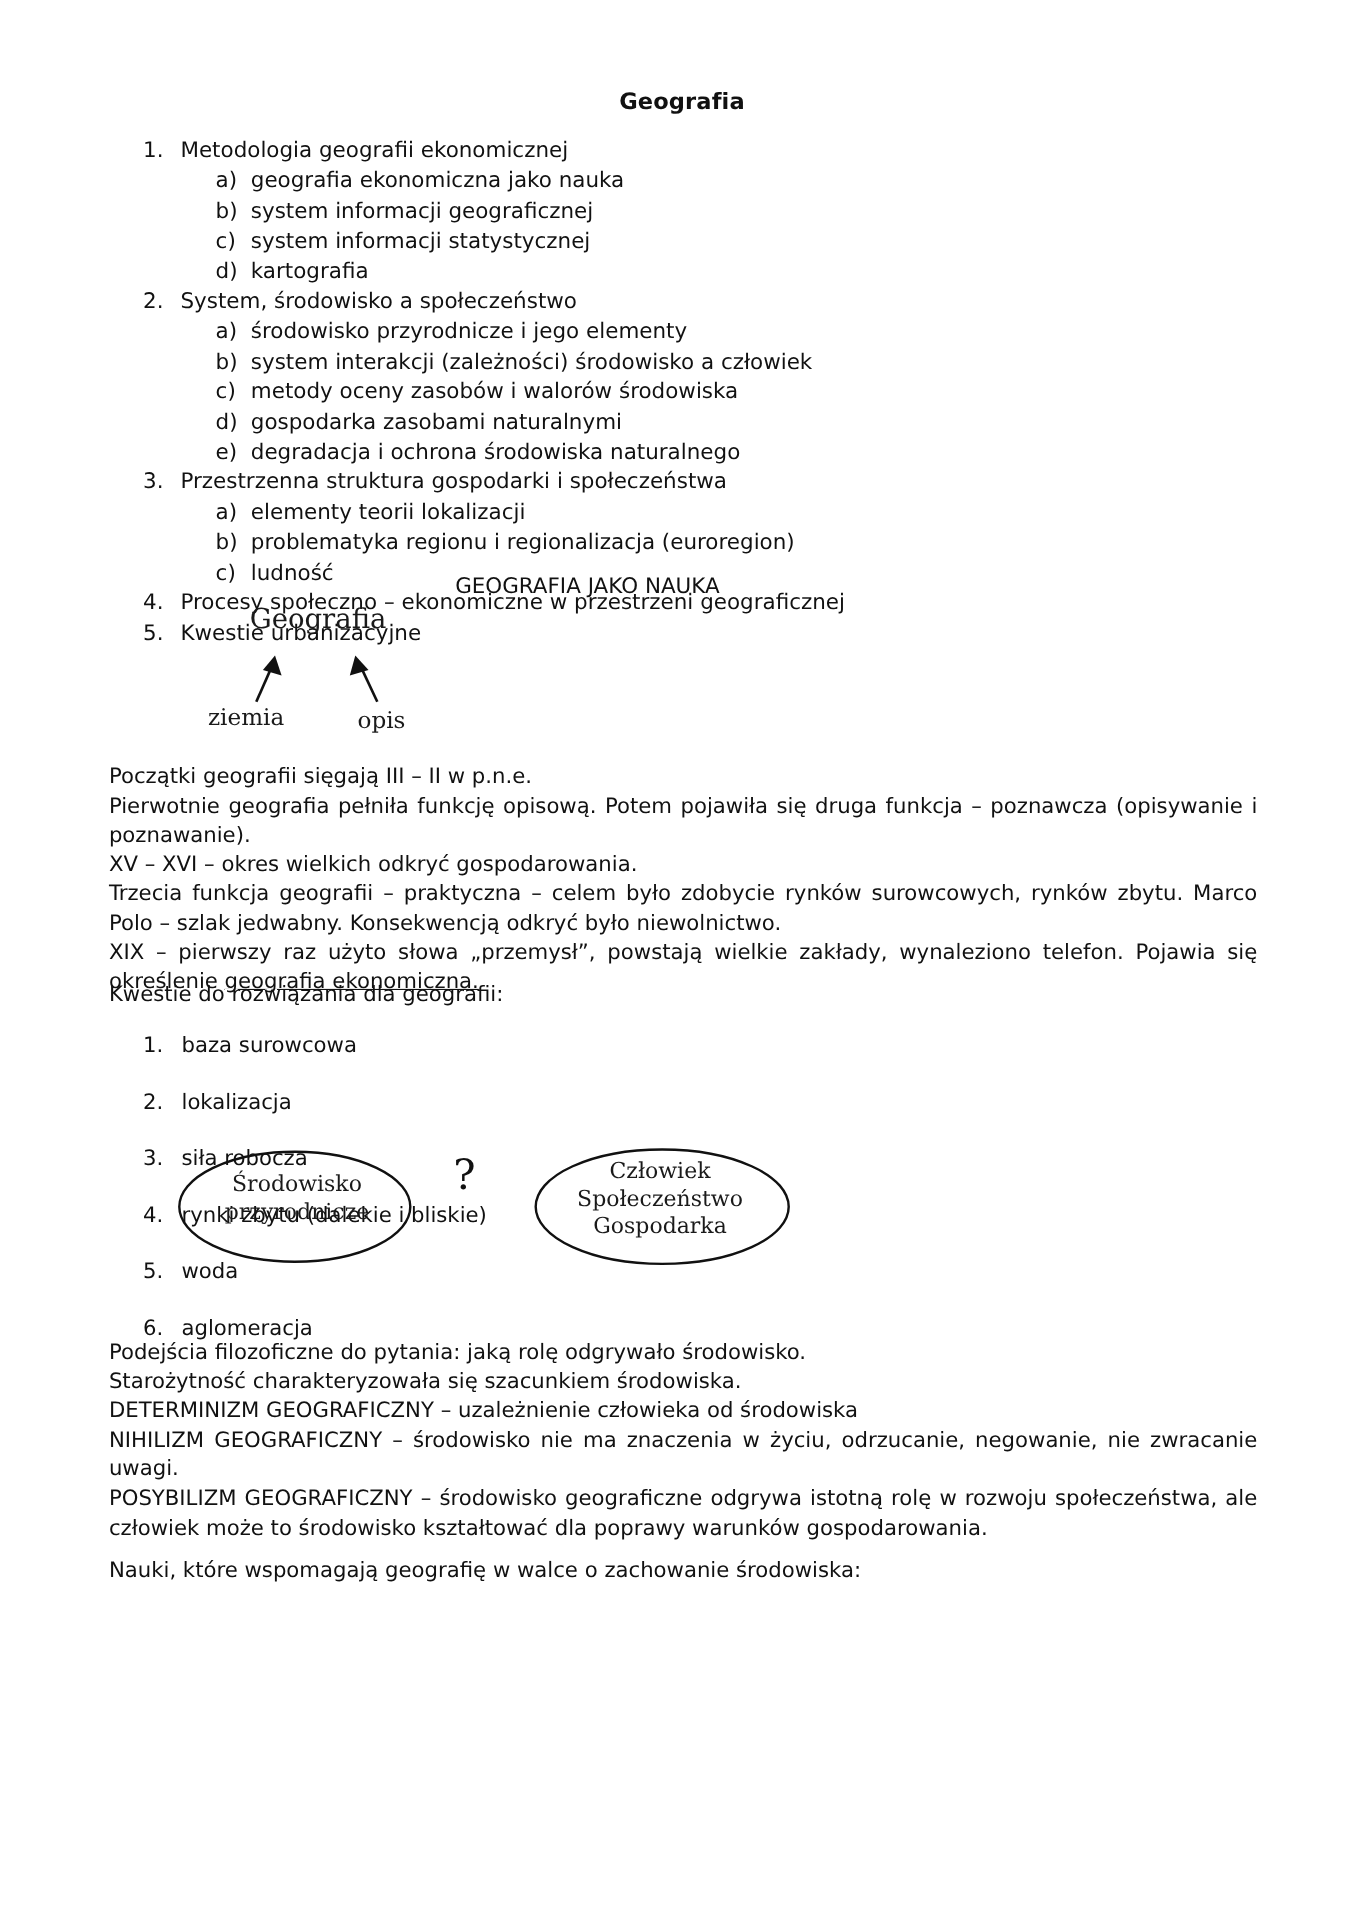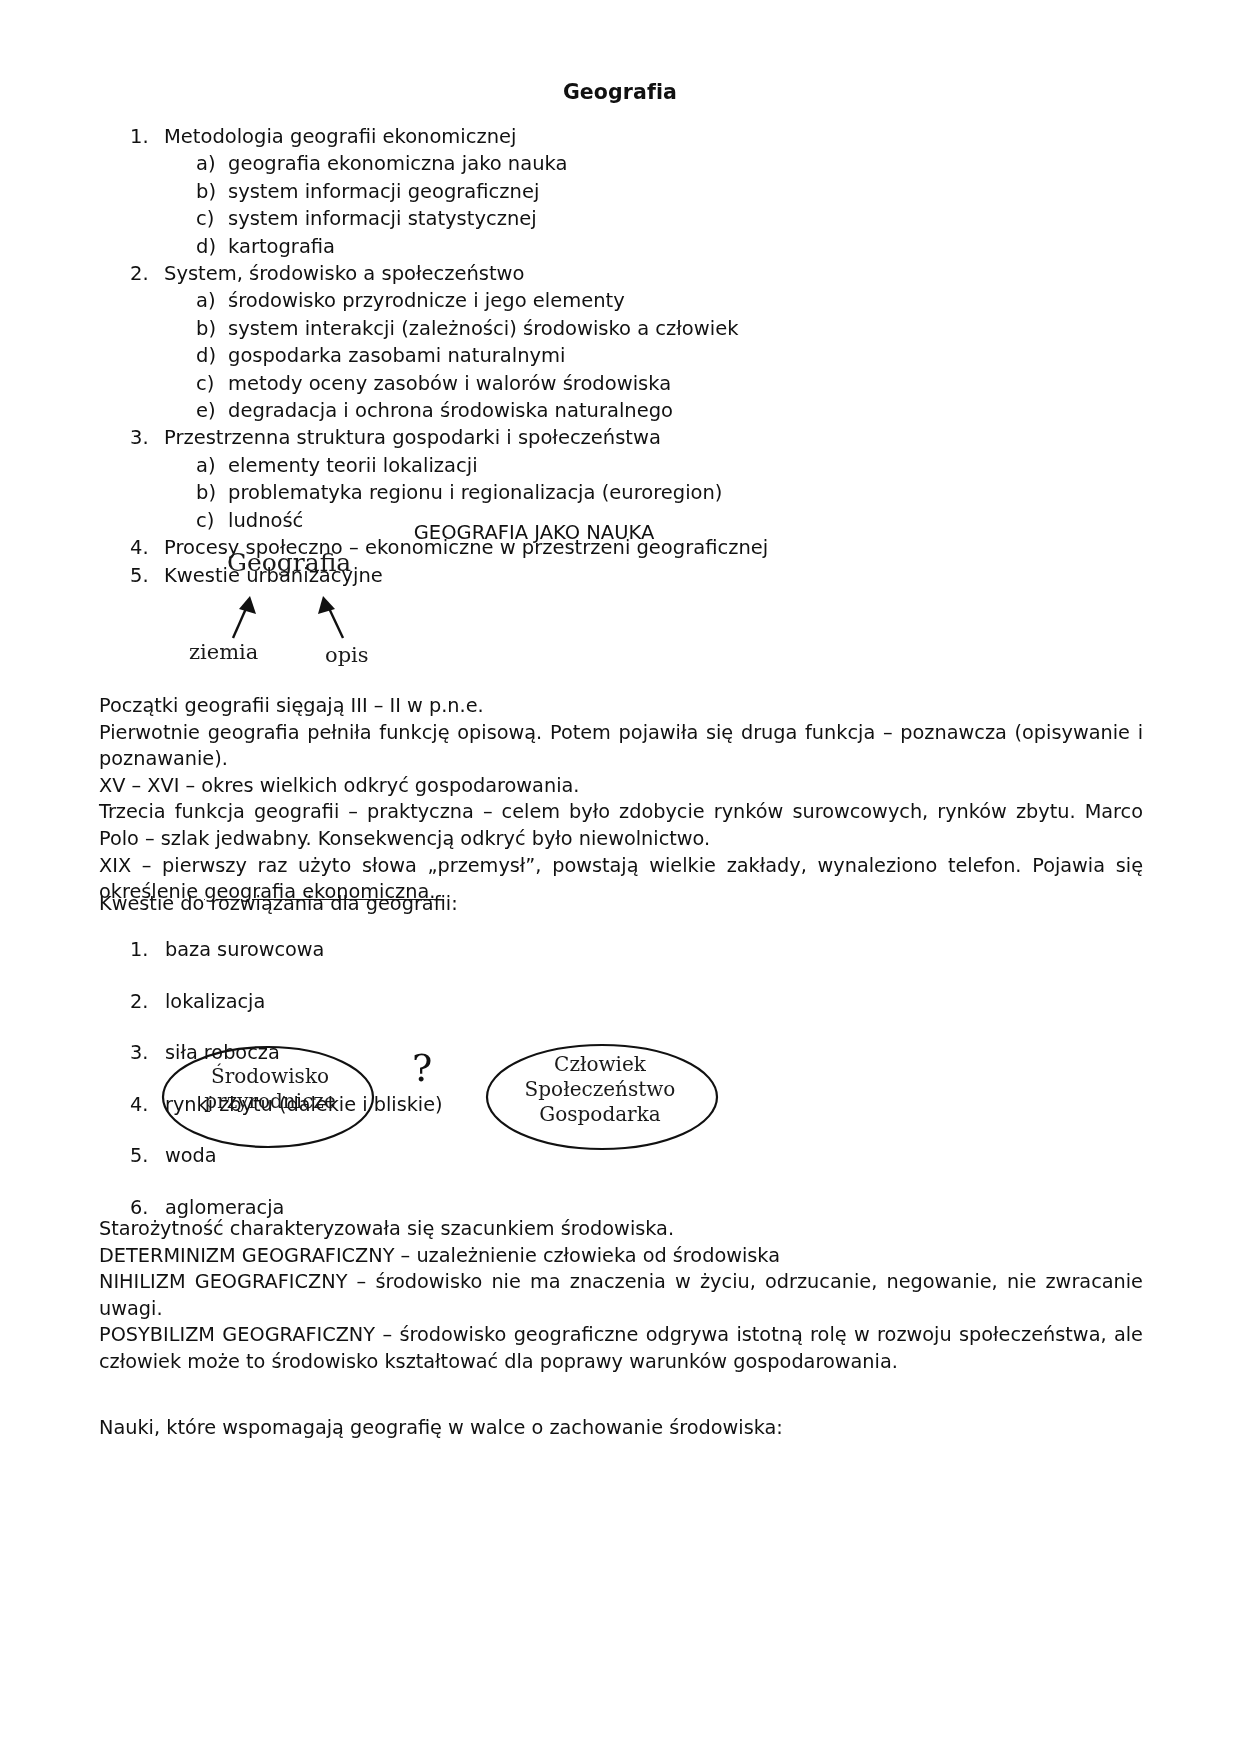--- a/index.html
+++ b/index.html
@@ -175,24 +175,24 @@
     <div class="num-row">
       <span class="num-marker">2.</span><span>System, środowisko a społeczeństwo</span>
     </div>
     <div class="sub">
       <span class="let-marker">a)</span><span>środowisko przyrodnicze i jego elementy</span>
     </div>
     <div class="sub">
       <span class="let-marker">b)</span><span>system interakcji (zależności) środowisko a człowiek</span>
     </div>
     <div class="sub">
+      <span class="let-marker">c)</span><span>metody oceny zasobów i walorów środowiska</span>
+    </div>
+    <div class="sub">
       <span class="let-marker">d)</span><span>gospodarka zasobami naturalnymi</span>
-    </div>
-    <div class="sub">
-      <span class="let-marker">c)</span><span>metody oceny zasobów i walorów środowiska</span>
     </div>
     <div class="sub">
       <span class="let-marker">e)</span><span>degradacja i ochrona środowiska naturalnego</span>
     </div>
 
     <div class="num-row">
       <span class="num-marker">3.</span><span>Przestrzenna struktura gospodarki i społeczeństwa</span>
     </div>
     <div class="sub">
       <span class="let-marker">a)</span><span>elementy teorii lokalizacji</span>
@@ -280,20 +280,21 @@
     <div class="qmark">?</div>
 
     <div class="ell-text ell-right">
       <div>Człowiek</div>
       <div>Społeczeństwo</div>
       <div>Gospodarka</div>
     </div>
   </div>
 
   <div class="para-block" style="top:1216px;">
+    <p>Podejścia filozoficzne do pytania: jaką rolę odgrywało środowisko.</p>
     <p>Starożytność charakteryzowała się szacunkiem środowiska.</p>
     <p>DETERMINIZM GEOGRAFICZNY – uzależnienie człowieka od środowiska</p>
     <p>NIHILIZM GEOGRAFICZNY – środowisko nie ma znaczenia w życiu, odrzucanie, negowanie, nie zwracanie uwagi.</p>
     <p>POSYBILIZM GEOGRAFICZNY – środowisko geograficzne odgrywa istotną rolę w rozwoju społeczeństwa, ale człowiek może to środowisko kształtować dla poprawy warunków gospodarowania.</p>
   </div>
 
   <div class="lead-in" style="top:1415px;">Nauki, które wspomagają geografię w walce o zachowanie środowiska:</div>
 
 </div>
 

